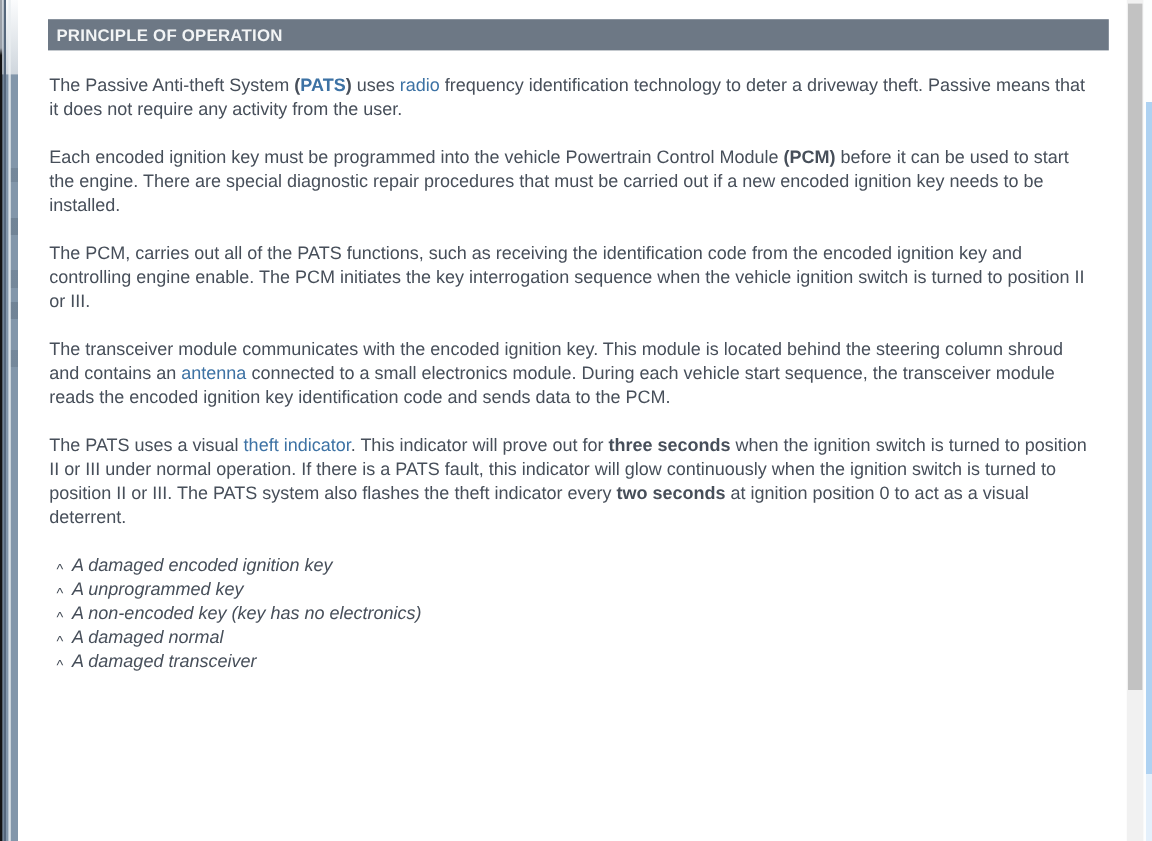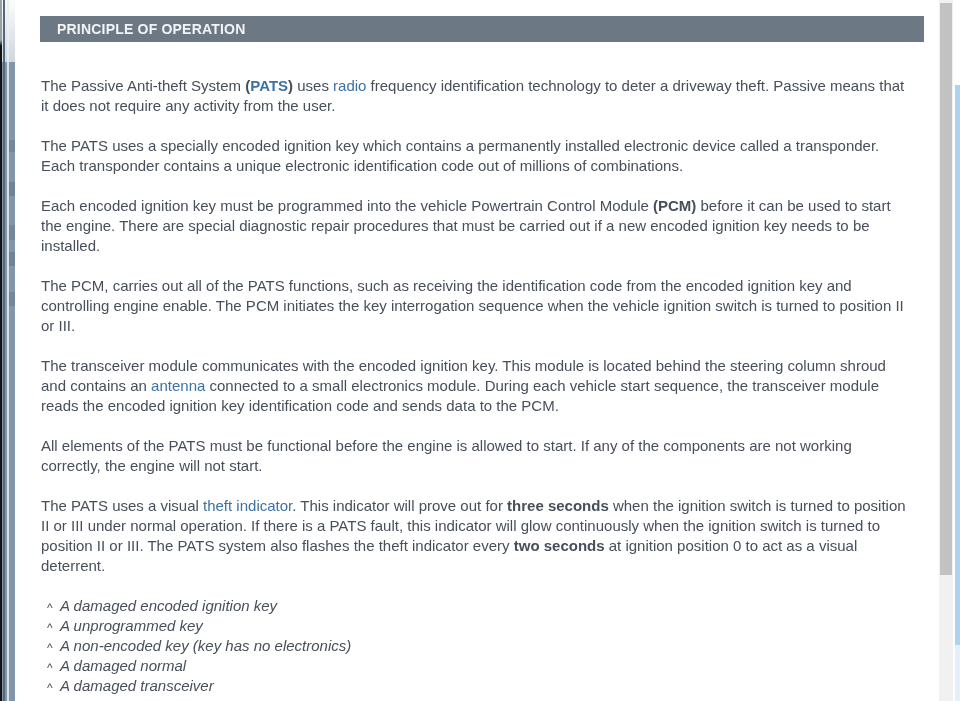--- a/index.html
+++ b/index.html
@@ -16,27 +16,27 @@
        background:linear-gradient(#fbfcfd,#cfd6dd);}
   .left-strip .smudges{position:absolute;left:9px;top:0;width:6px;height:701px;
        background:repeating-linear-gradient(#00000000 0 140px,#3d4c5c33 140px 152px,
        #00000000 152px 182px,#3d4c5c40 182px 196px,#00000000 196px 225px,#3d4c5c33 225px 240px,
        #00000000 240px 252px,#3d4c5c40 252px 266px,#00000000 266px 292px,#3d4c5c33 292px 306px,
        #00000000 306px 701px);}
 
   
   .section-bar{position:absolute;left:40px;top:16px;width:884px;height:26px;background:#6d7885;
        color:#f2f4f5;font-size:14px;font-weight:bold;letter-spacing:.2px;
-       display:flex;align-items:center;padding-left:17px;box-sizing:border-box;}
+       display:flex;align-items:center;padding-left:7px;box-sizing:border-box;}
 
   
   .content{position:absolute;left:41px;top:56px;width:872px;color:#474f5a;
        font-size:15px;line-height:20px;}
   .content p{margin:0 0 20px 0;padding:0;}
-  .content p:first-child{margin-top:20px;}
+  .content p:first-child{margin-top:6px;}
   span.b{font-weight:bold;}
   span.a{color:#3d72a4;cursor:pointer;}
   span.a.b{font-weight:bold;}
 
   .list{margin:0;}
   .list-row{display:flex;line-height:20px;}
   .list-row .marker{width:13px;padding-left:6px;font-size:12px;color:#474f5a;
        transform:translateY(2px);flex:0 0 auto;}
   .list-row .item-text{flex:1;font-style:italic;}
 
@@ -60,25 +60,23 @@
   <div class="smudges"></div>
 </div>
 
 <div class="section-bar">
   <span>PRINCIPLE OF OPERATION</span>
 </div>
 
 <div class="content">
   <div id="paragraphs">
       <p><span>The Passive Anti-theft System </span><span class="b">(</span><span class="b a">PATS</span><span class="b">)</span><span> uses </span><span class="a">radio</span><span> frequency identification technology to deter a driveway theft. Passive means that it does not require any activity from the user.</span></p>
-      <p><span>The PATS uses a specially encoded ignition key which contains a permanently installed electronic device called a transponder. Each transponder contains a unique electronic identification code out of millions of combinations.</span></p>
       <p><span>Each encoded ignition key must be programmed into the vehicle Powertrain Control Module </span><span class="b">(PCM)</span><span> before it can be used to start the engine. There are special diagnostic repair procedures that must be carried out if a new encoded ignition key needs to be installed.</span></p>
       <p><span>The PCM, carries out all of the PATS functions, such as receiving the identification code from the encoded ignition key and controlling engine enable. The PCM initiates the key interrogation sequence when the vehicle ignition switch is turned to position II or III.</span></p>
       <p><span>The transceiver module communicates with the encoded ignition key. This module is located behind the steering column shroud and contains an </span><span class="a">antenna</span><span> connected to a small electronics module. During each vehicle start sequence, the transceiver module reads the encoded ignition key identification code and sends data to the PCM.</span></p>
-      <p><span>All elements of the PATS must be functional before the engine is allowed to start. If any of the components are not working correctly, the engine will not start.</span></p>
       <p><span>The PATS uses a visual </span><span class="a">theft indicator</span><span>. This indicator will prove out for </span><span class="b">three seconds</span><span> when the ignition switch is turned to position II or III under normal operation. If there is a PATS fault, this indicator will glow continuously when the ignition switch is turned to position II or III. The PATS system also flashes the theft indicator every </span><span class="b">two seconds</span><span> at ignition position 0 to act as a visual deterrent.</span></p>
     </div>
   <div class="list" id="bullet-list">
       <div class="list-row">
         <span class="marker">^</span>
         <span class="item-text">A damaged encoded ignition key</span>
       </div>
       <div class="list-row">
         <span class="marker">^</span>
         <span class="item-text">A unprogrammed key</span>

